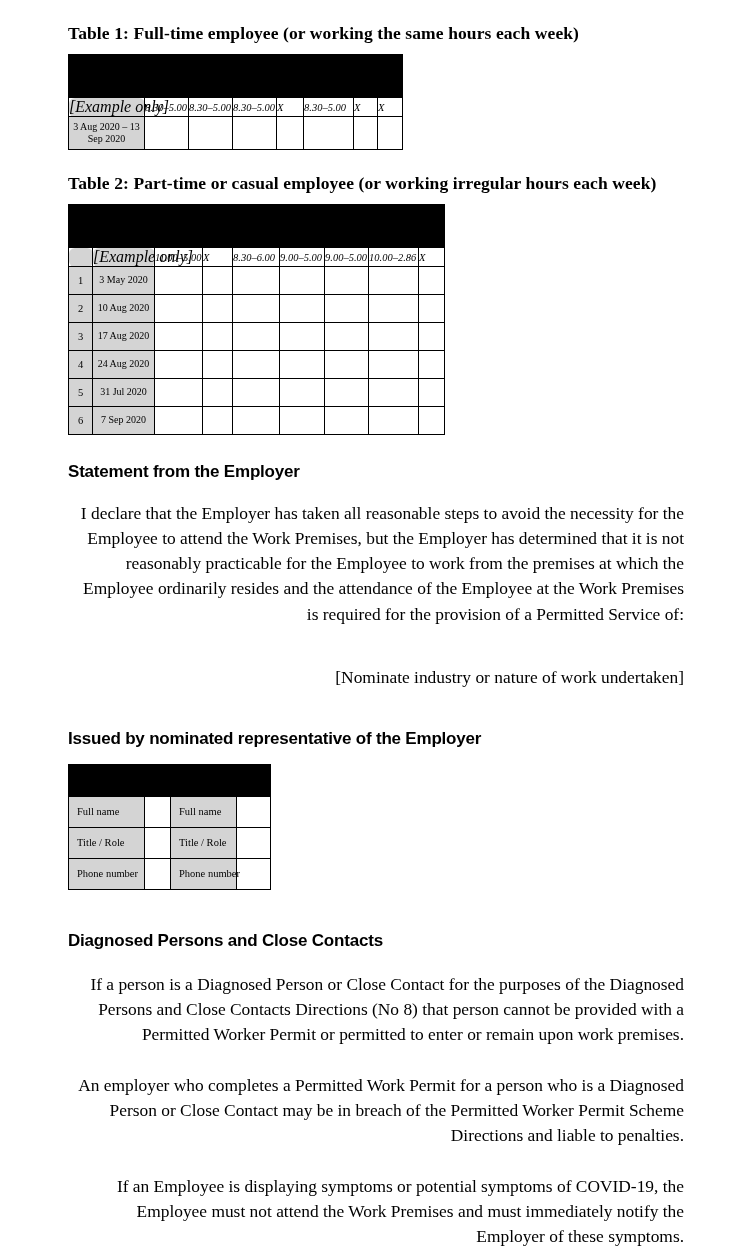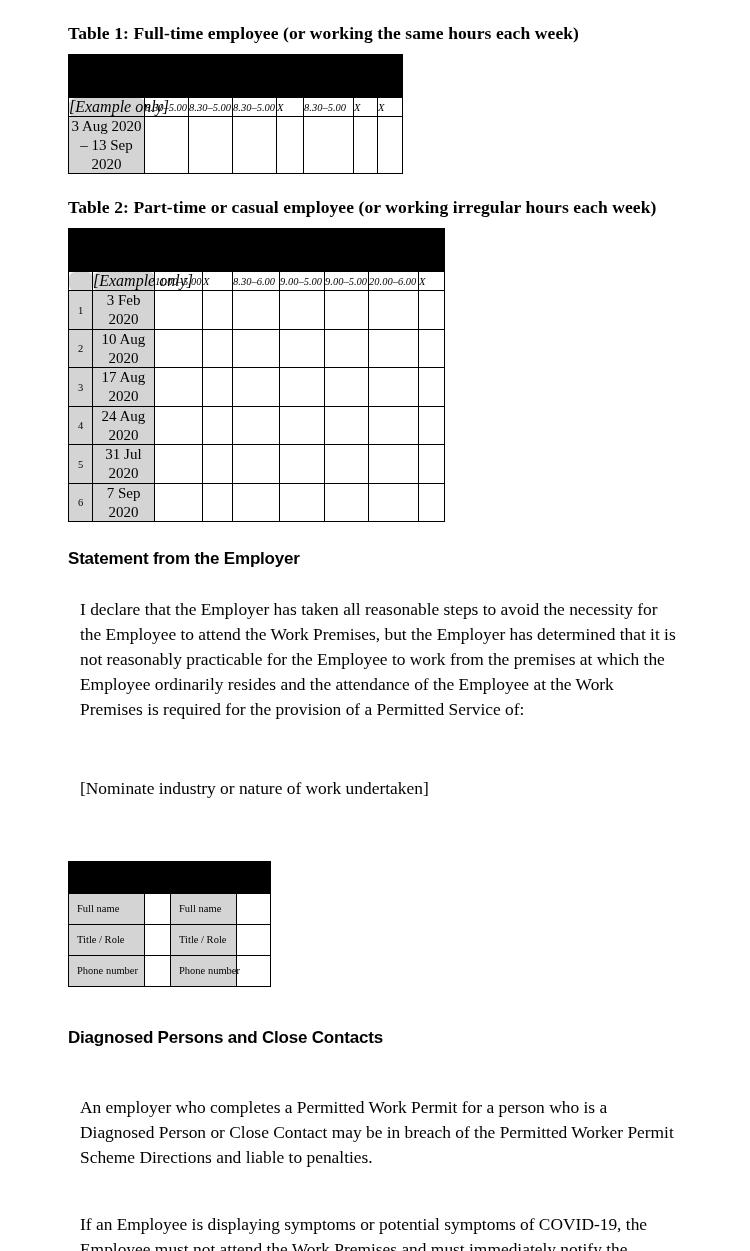--- a/index.html
+++ b/index.html
@@ -45,22 +45,22 @@
     line-height: 1.3;
     margin: 0;
     letter-spacing: -0.2px;
   }
 
   
   p.body {
     font-family: "Liberation Serif", "DejaVu Serif", serif;
     font-size: 17.4px;
     line-height: 1.44;
-    margin: 12px;
-    text-align: left;
+    margin: 4px;
+    text-align: right;
   }
   .sp-14 { height: 14px; }
   .sp-16 { height: 16px; }
   .sp-18 { height: 18px; }
   .sp-22 { height: 22px; }
   .sp-26 { height: 26px; }
   .sp-30 { height: 30px; }
   .sp-34 { height: 34px; }
   .sp-40 { height: 40px; }
 
@@ -98,21 +98,21 @@
   td.ex {
     font-style: italic;
     font-size: 10.5px;
     text-align: left;
     padding: 3px 1px;
     white-space: nowrap;
     background: #ffffff;
   }
   td.datecell {
     background: #d4d4d4;
-    font-size: 15px;
+    font-size: 10px;
     text-align: center;
     padding: 3px 2px;
     line-height: 1.25;
     margin-top: 24px;
   }
   td.numcell {
     background: #d4d4d4;
     font-size: 10.5px;
     text-align: center;
     padding: 3px 2px;
@@ -234,27 +234,27 @@
           <td></td>
         </tr>
         <tr>
           <td class="label"></td>
           <td class="label">[Example only]</td>
           <td class="ex">11.00–5.00</td>
           <td class="ex">X</td>
           <td class="ex">8.30–6.00</td>
           <td class="ex">9.00–5.00</td>
           <td class="ex">9.00–5.00</td>
-          <td class="ex">20.00–6.00</td>
+          <td class="ex">10.00–2.86</td>
           <td class="ex">X</td>
         </tr>
 
         <tr>
           <td class="numcell">1</td>
-          <td class="datecell">3 Feb 2020</td>
+          <td class="datecell">3 May 2020</td>
           <td class="blank"></td>
           <td class="blank"></td>
           <td class="blank"></td>
           <td class="blank"></td>
           <td class="blank"></td>
           <td class="blank"></td>
           <td class="blank"></td>
         </tr>
         <tr>
           <td class="numcell">2</td>
@@ -317,20 +317,21 @@
     <div class="sp-26"></div>
 
     <h1 class="h-sans">Statement from the Employer</h1>
     <div class="sp-14"></div>
     <p class="body">I declare that the Employer has taken all reasonable steps to avoid the necessity for the Employee to attend the Work Premises, but the Employer has determined that it is not reasonably practicable for the Employee to work from the premises at which the Employee ordinarily resides and the attendance of the Employee at the Work Premises is required for the provision of a Permitted Service of:</p>
     <div class="sp-30"></div>
     <p class="body">[Nominate industry or nature of work undertaken]</p>
 
     <div class="sp-34"></div>
 
+    <h1 class="h-sans">Issued by nominated representative of the Employer</h1>
     <div class="sp-14"></div>
 
     <table class="sig">
       <colgroup>
         <col style="width:76px">
           <col style="width:26px">
           <col style="width:66px">
           <col style="width:34px">
       </colgroup>
       <tbody>
@@ -358,19 +359,20 @@
           <td class="sig-label">Phone number</td>
           <td class="sig-blank"></td>
         </tr>
       </tbody>
     </table>
 
     <div class="sp-40"></div>
 
     <h1 class="h-sans">Diagnosed Persons and Close Contacts</h1>
     <div class="sp-16"></div>
+    <p class="body">If a person is a Diagnosed Person or Close Contact for the purposes of the Diagnosed Persons and Close Contacts Directions (No 8) that person cannot be provided with a Permitted Worker Permit or permitted to enter or remain upon work premises.</p>
     <div class="sp-18"></div>
     <p class="body">An employer who completes a Permitted Work Permit for a person who is a Diagnosed Person or Close Contact may be in breach of the Permitted Worker Permit Scheme Directions and liable to penalties.</p>
     <div class="sp-18"></div>
     <p class="body">If an Employee is displaying symptoms or potential symptoms of COVID-19, the Employee must not attend the Work Premises and must immediately notify the Employer of these symptoms.</p>
 
   </div>
 </div>
 
 </body></html>

